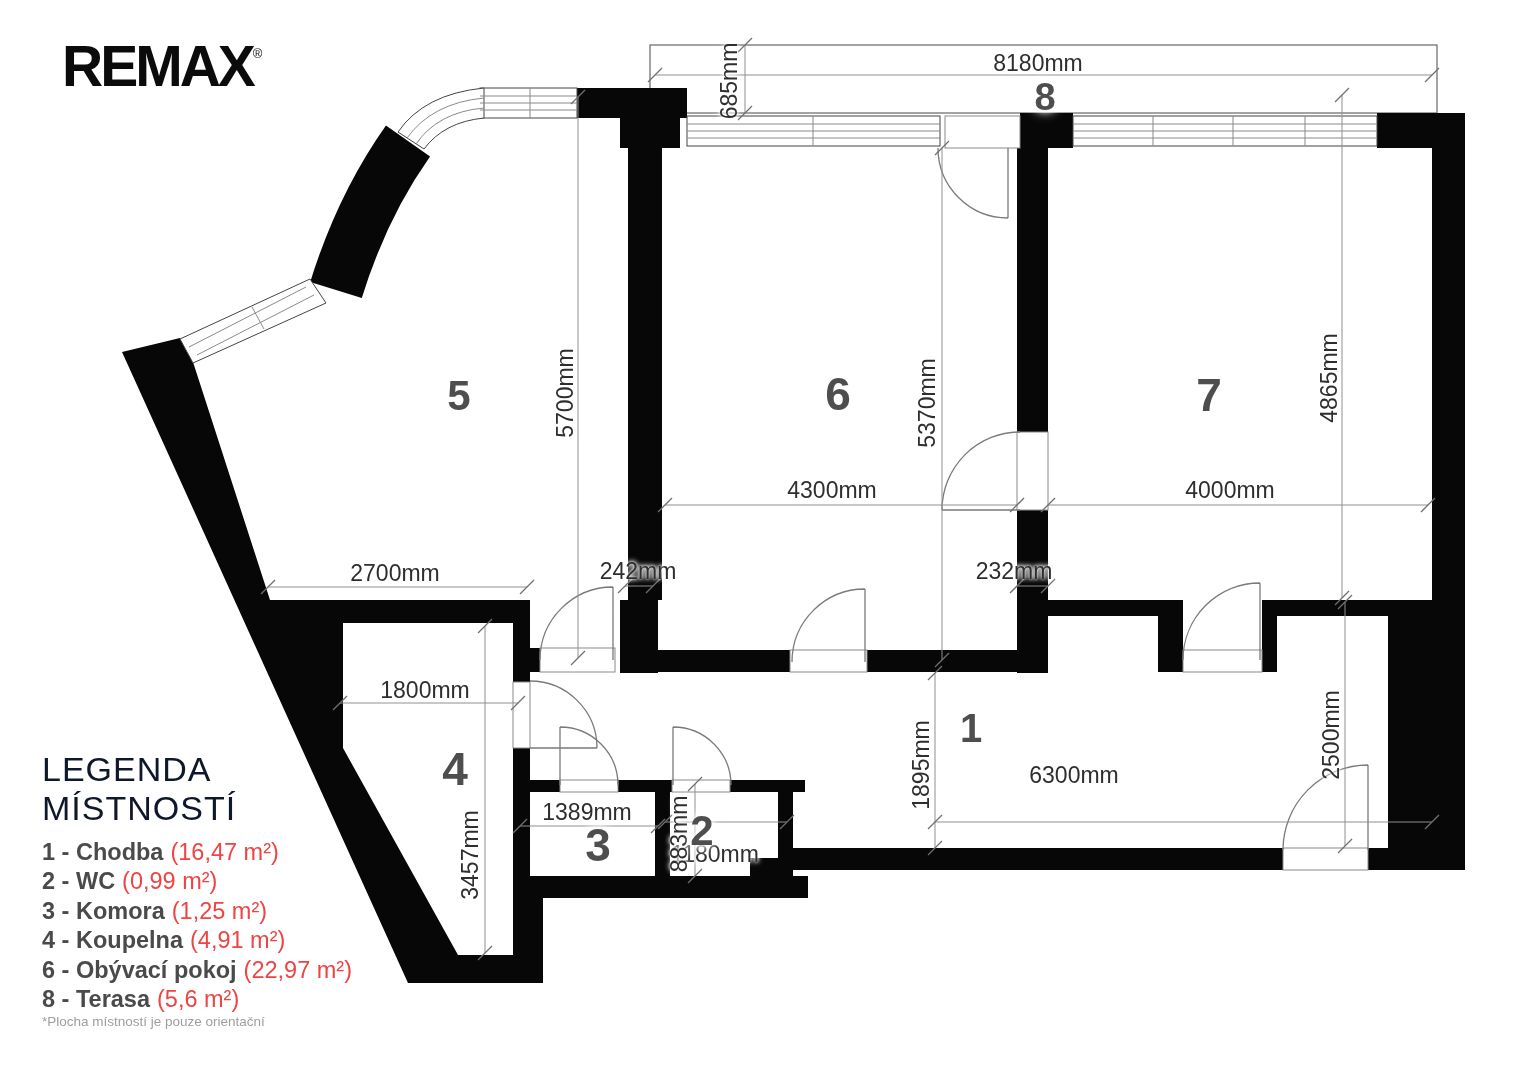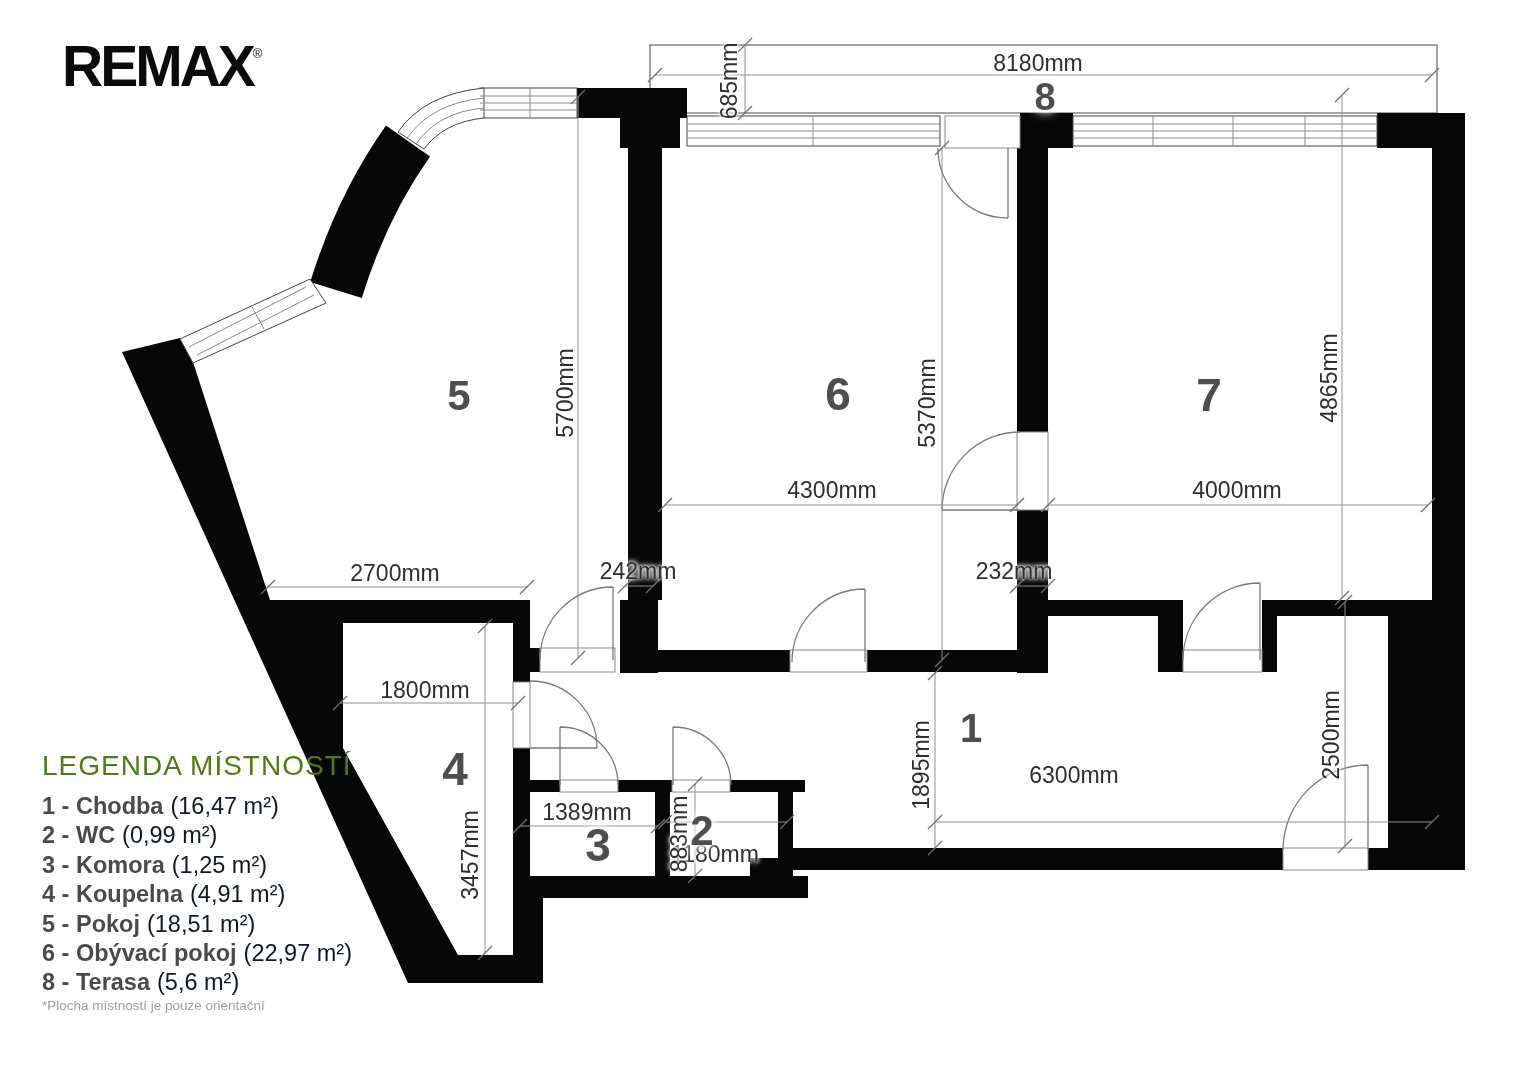--- a/index.html
+++ b/index.html
@@ -20,24 +20,24 @@
   .lbl.rot{transform:translate(-50%,-50%) rotate(-90deg);}
 
   
   .rn{position:absolute;transform:translate(-50%,-50%);
       font-size:46px;font-weight:700;color:#4e4e4e;
       text-shadow:0 0 6px #fff,0 0 10px #fff,0 0 14px #fff;}
   .rn.s40{font-size:40px;} .rn.s42{font-size:42px;} .rn.s38{font-size:38px;}
 
   
   .legend{position:absolute;left:42px;top:750px;width:340px;}
-  .legend-title{font-size:28px;color:#4d7c0f;letter-spacing:1px;margin-bottom:10px;}
+  .legend-title{font-size:34px;color:#0f172a;letter-spacing:1px;margin-bottom:10px;}
   .legend-row{font-size:23.5px;line-height:29.4px;white-space:nowrap;}
   .li-label{font-weight:700;color:#4a4a4a;}
-  .li-area{color:#0f172a;margin-left:7px;text-align:right;}
+  .li-area{color:#ef4444;margin-left:7px;text-align:right;}
   .legend-foot{font-size:13.5px;color:#9e9e9e;}
 </style>
 </head>
 <body>
 
 <div class="stage">
 
 <svg id="plan-svg" width="1529" height="1080" viewBox="0 0 1529 1080">
 
   <g stroke="#666" stroke-width="1.2" fill="none">
@@ -190,21 +190,21 @@
       </g>
 </svg>
 
   <div class="logo"><span>REMAX</span><span class="reg">®</span></div>
 
   <div class="lbl" style="left:1038px;top:63px;">8180mm</div>
   <div class="lbl rot" style="left:729px;top:81px;">685mm</div>
   <div class="lbl rot" style="left:565px;top:393px;">5700mm</div>
   <div class="lbl" style="left:832px;top:490px;">4300mm</div>
   <div class="lbl rot" style="left:927px;top:403px;">5370mm</div>
-  <div class="lbl" style="left:1230px;top:490px;margin-left:7px;">4000mm</div>
+  <div class="lbl" style="left:1230px;top:490px;">4000mm</div>
   <div class="lbl rot" style="left:1329px;top:378px;">4865mm</div>
   <div class="lbl" style="left:395px;top:573px;">2700mm</div>
   <div class="lbl" style="left:638px;top:571px;">242mm</div>
   <div class="lbl" style="left:1014px;top:571px;">232mm</div>
   <div class="lbl" style="left:425px;top:690px;">1800mm</div>
   <div class="lbl rot" style="left:470px;top:855px;">3457mm</div>
   <div class="lbl" style="left:587px;top:812px;">1389mm</div>
   <div class="lbl" style="left:715px;top:810px;margin-top:44px;">1180mm</div>
   <div class="lbl rot" style="left:679px;top:834px;">883mm</div>
   <div class="lbl rot" style="left:921px;top:765px;">1895mm</div>
@@ -219,19 +219,18 @@
   <div class="rn" style="left:838px;top:394px;">6</div>
   <div class="rn" style="left:1209px;top:395px;">7</div>
   <div class="rn s38" style="left:1045px;top:97px;">8</div>
 
   <div class="legend">
     <div class="legend-title">LEGENDA MÍSTNOSTÍ</div>
     <div class="legend-row"><span class="li-label">1 - Chodba</span><span class="li-area">(16,47 m²)</span></div>
     <div class="legend-row"><span class="li-label">2 - WC</span><span class="li-area">(0,99 m²)</span></div>
     <div class="legend-row"><span class="li-label">3 - Komora</span><span class="li-area">(1,25 m²)</span></div>
     <div class="legend-row"><span class="li-label">4 - Koupelna</span><span class="li-area">(4,91 m²)</span></div>
-    <div class="legend-row"><span class="li-label">5 - Pokoj</span><span class="li-area">(18,51 m²)</span></div>
     <div class="legend-row"><span class="li-label">6 - Obývací pokoj</span><span class="li-area">(22,97 m²)</span></div>
     <div class="legend-row"><span class="li-label">8 - Terasa</span><span class="li-area">(5,6 m²)</span></div>
     <div class="legend-foot">*Plocha místností je pouze orientační</div>
   </div>
 
 </div>
 
 </body></html>

